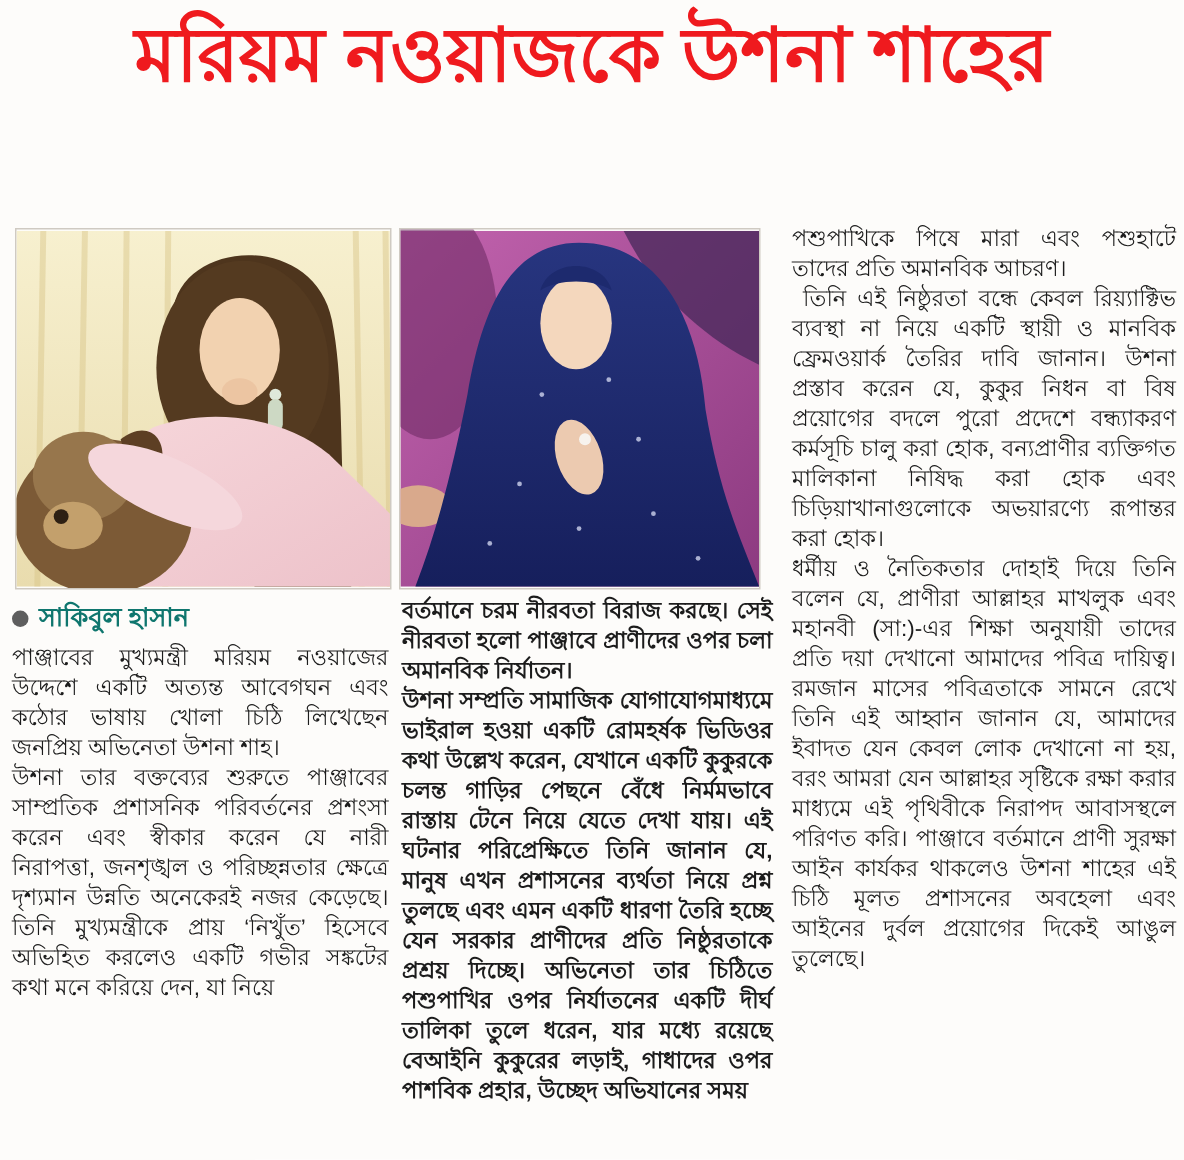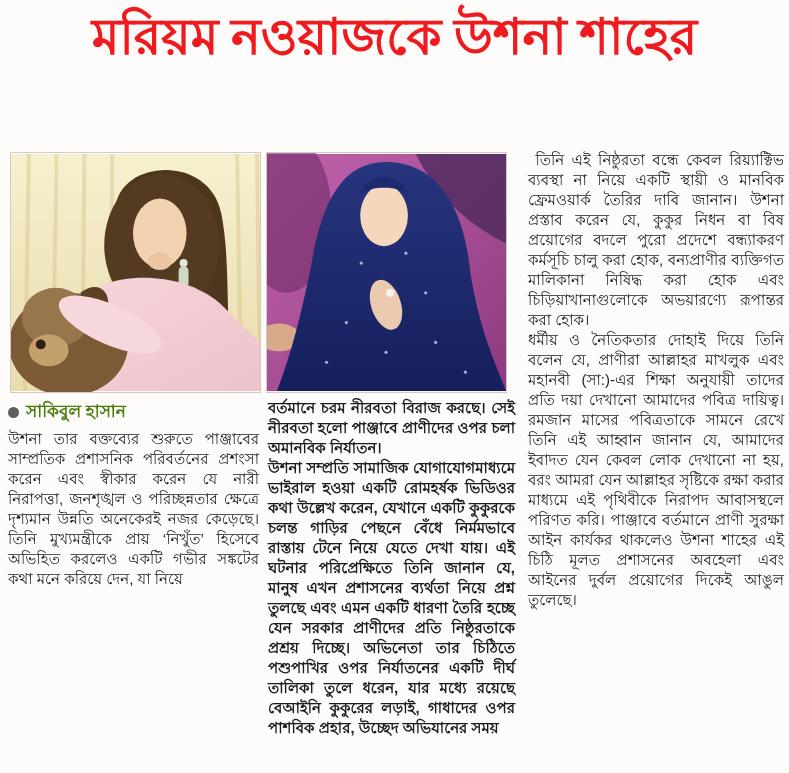--- a/index.html
+++ b/index.html
@@ -2,37 +2,37 @@
 <html><head>
 <meta charset="utf-8">
 <style>
   html,body{margin:0;padding:0;}
   body{background:#ffffff;font-family:"Liberation Sans",sans-serif;}
   .page{position:relative;width:789px;height:773px;background:#fdfcfa;overflow:hidden;}
 
   
   .headline{position:absolute;top:6px;left:0;width:789px;text-align:center;
     color:#ef1a1e;font-weight:bold;font-size:50px;line-height:62px;
-    font-family:Liberation Serif, serif;letter-spacing:0px;}
+    font-family:Liberation Sans, sans-serif;letter-spacing:0px;}
 
   
   .photo-strip{position:absolute;left:10px;top:152px;width:497px;height:241px;
     display:flex;gap:5px;}
   .photo-strip svg{border:1px solid #cfcac2;display:block;}
 
   
   .col{position:absolute;font-size:15px;line-height:20px;color:#1c1c1c;
     text-align:justify;}
   .col p{margin:0;white-space:pre-wrap;}
   .col1{left:8px;top:402px;width:251px;}
   .col2{left:268px;top:398px;width:247px;font-weight:bold;}
   .col3{left:528px;top:150px;width:256px;}
 
   .byline{display:flex;align-items:center;gap:7px;font-weight:bold;
-    font-size:17px;margin-bottom:7px;color:#4d7c0f;}
+    font-size:17px;margin-bottom:7px;color:#0f766e;}
   .bullet{width:11px;height:11px;border-radius:50%;background:#5e5e5e;
     display:inline-block;flex:0 0 auto;}
 </style>
 </head>
 <body>
 
 <div class="page">
 
   <header class="headline">
     <div>মরিয়ম নওয়াজকে উশনা শাহের</div>
@@ -117,26 +117,28 @@
           <circle cx="200" cy="220" r="1.6"></circle>
       </g>
     </svg>
   </div>
 
   <div class="col col1">
     <div class="byline">
       <span class="bullet"></span>
       <span>সাকিবুল হাসান</span>
     </div>
+    <p>পাঞ্জাবের মুখ্যমন্ত্রী মরিয়ম নওয়াজের উদ্দেশে একটি অত্যন্ত আবেগঘন এবং কঠোর ভাষায় খোলা চিঠি লিখেছেন জনপ্রিয় অভিনেতা উশনা শাহ।</p>
     <p>উশনা তার বক্তব্যের শুরুতে পাঞ্জাবের সাম্প্রতিক প্রশাসনিক পরিবর্তনের প্রশংসা করেন এবং স্বীকার করেন যে নারী নিরাপত্তা, জনশৃঙ্খল ও পরিচ্ছন্নতার ক্ষেত্রে দৃশ্যমান উন্নতি অনেকেরই নজর কেড়েছে। তিনি মুখ্যমন্ত্রীকে প্রায় ‘নিখুঁত’ হিসেবে অভিহিত করলেও একটি গভীর সঙ্কটের কথা মনে করিয়ে দেন, যা নিয়ে</p>
   </div>
 
   <div class="col col2">
     <p>বর্তমানে চরম নীরবতা বিরাজ করছে। সেই নীরবতা হলো পাঞ্জাবে প্রাণীদের ওপর চলা অমানবিক নির্যাতন।</p>
     <p>উশনা সম্প্রতি সামাজিক যোগাযোগমাধ্যমে ভাইরাল হওয়া একটি রোমহর্ষক ভিডিওর কথা উল্লেখ করেন, যেখানে একটি কুকুরকে চলন্ত গাড়ির পেছনে বেঁধে নির্মমভাবে রাস্তায় টেনে নিয়ে যেতে দেখা যায়। এই ঘটনার পরিপ্রেক্ষিতে তিনি জানান যে, মানুষ এখন প্রশাসনের ব্যর্থতা নিয়ে প্রশ্ন তুলছে এবং এমন একটি ধারণা তৈরি হচ্ছে যেন সরকার প্রাণীদের প্রতি নিষ্ঠুরতাকে প্রশ্রয় দিচ্ছে। অভিনেতা তার চিঠিতে পশুপাখির ওপর নির্যাতনের একটি দীর্ঘ তালিকা তুলে ধরেন, যার মধ্যে রয়েছে বেআইনি কুকুরের লড়াই, গাধাদের ওপর পাশবিক প্রহার, উচ্ছেদ অভিযানের সময়</p>
   </div>
 
   <div class="col col3">
+    <p>পশুপাখিকে পিষে মারা এবং পশুহাটে তাদের প্রতি অমানবিক আচরণ।</p>
     <p> তিনি এই নিষ্ঠুরতা বন্ধে কেবল রিয়্যাক্টিভ ব্যবস্থা না নিয়ে একটি স্থায়ী ও মানবিক ফ্রেমওয়ার্ক তৈরির দাবি জানান। উশনা প্রস্তাব করেন যে, কুকুর নিধন বা বিষ প্রয়োগের বদলে পুরো প্রদেশে বন্ধ্যাকরণ কর্মসূচি চালু করা হোক, বন্যপ্রাণীর ব্যক্তিগত মালিকানা নিষিদ্ধ করা হোক এবং চিড়িয়াখানাগুলোকে অভয়ারণ্যে রূপান্তর করা হোক।</p>
     <p>ধর্মীয় ও নৈতিকতার দোহাই দিয়ে তিনি বলেন যে, প্রাণীরা আল্লাহর মাখলুক এবং মহানবী (সা:)-এর শিক্ষা অনুযায়ী তাদের প্রতি দয়া দেখানো আমাদের পবিত্র দায়িত্ব। রমজান মাসের পবিত্রতাকে সামনে রেখে তিনি এই আহ্বান জানান যে, আমাদের ইবাদত যেন কেবল লোক দেখানো না হয়, বরং আমরা যেন আল্লাহর সৃষ্টিকে রক্ষা করার মাধ্যমে এই পৃথিবীকে নিরাপদ আবাসস্থলে পরিণত করি। পাঞ্জাবে বর্তমানে প্রাণী সুরক্ষা আইন কার্যকর থাকলেও উশনা শাহের এই চিঠি মূলত প্রশাসনের অবহেলা এবং আইনের দুর্বল প্রয়োগের দিকেই আঙুল তুলেছে।</p>
   </div>
 
 </div>
 
 </body></html>

